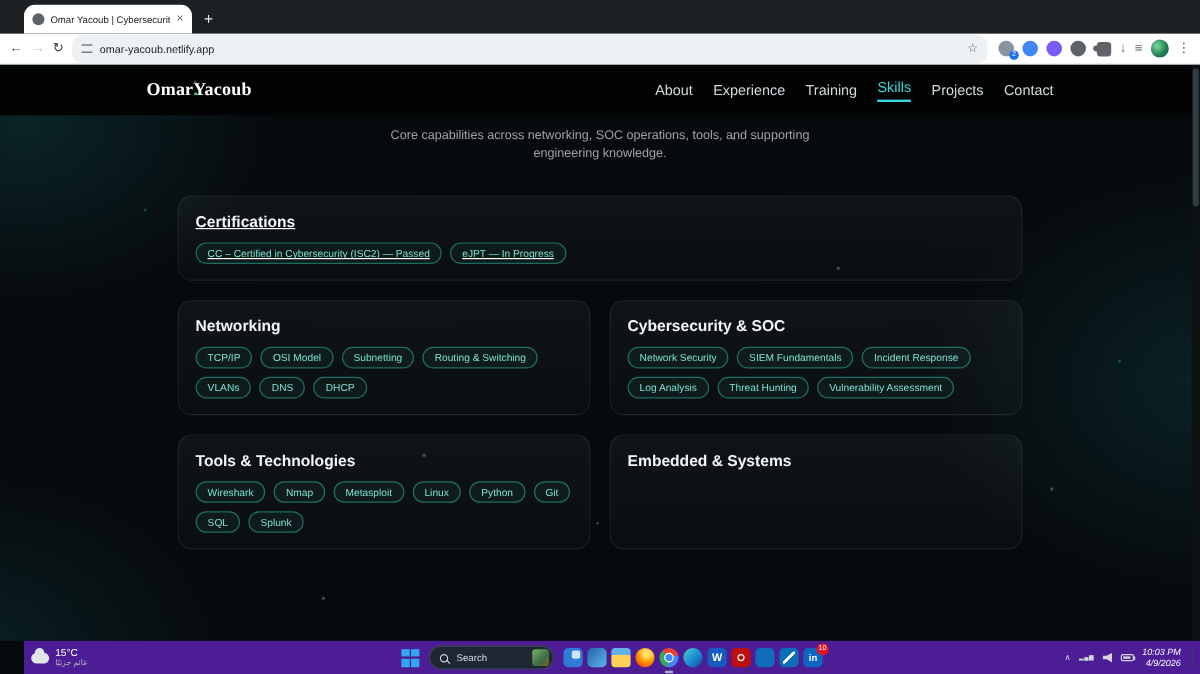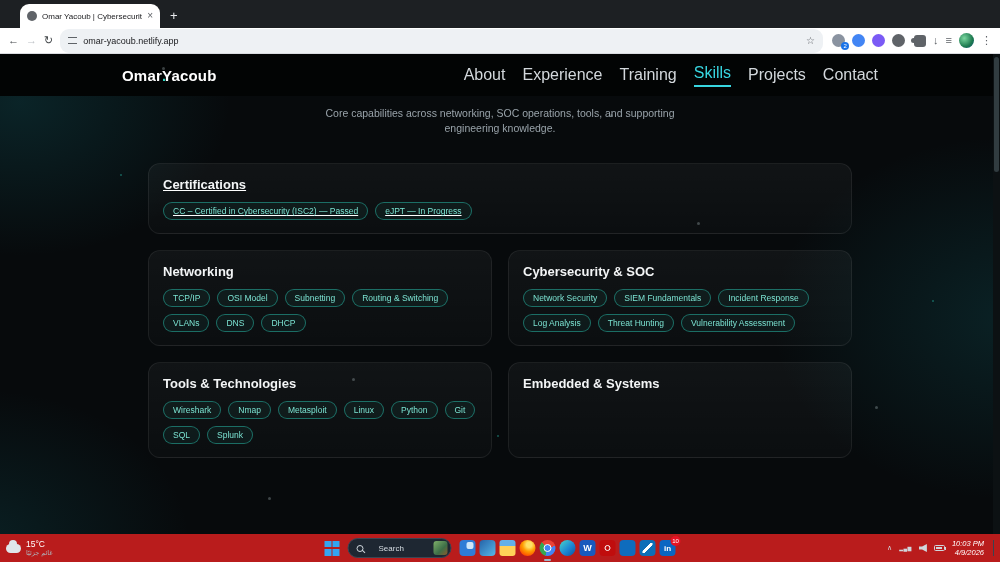--- a/index.html
+++ b/index.html
@@ -38,24 +38,24 @@
 
   
   .page { height:480px; position:relative; overflow:hidden; color:#fff;
     background:
       radial-gradient(300px 220px at 2% 10%, rgba(23,128,138,0.22), transparent 70%),
       radial-gradient(340px 260px at 101% 55%, rgba(23,128,138,0.20), transparent 70%),
       radial-gradient(300px 220px at -2% 102%, rgba(23,128,138,0.18), transparent 70%),
       #070a0c; }
   .site-nav { height:42px; background:#020404; display:flex; align-items:center;
               justify-content:space-between; padding:0 122px; }
-  .logo { font-size:15px; font-weight:bold; color:#fff; letter-spacing:.2px; }
+  .logo { font-size:15px; font-weight:bold; color:#fff; letter-spacing:.2px;font-family:Liberation Serif, serif; }
   .logo .dot { color:#2dd4bf; }
   .nav-links { display:flex; align-items:center; gap:17px; }
-  .nav-link { font-size:16px; color:#d3d8dc; text-decoration:none; cursor:pointer; }
+  .nav-link { font-size:12px; color:#d3d8dc; text-decoration:none; cursor:pointer; }
   .nav-link.active { color:#38d6e0; border-bottom:2px solid #38d6e0; padding-bottom:3px; }
 
   .hero-title { margin-top:17px; text-align:center; font-size:24px; font-weight:bold;
                 color:#30d2e4; text-shadow:0 0 20px rgba(34,211,238,0.35); }
   .hero-sub { margin:10px auto 0; max-width:400px; text-align:center; font-size:10.5px;
               line-height:1.45; color:#99a3aa; }
 
   .cards-grid { width:704px; margin:27px auto 0; display:grid;
                 grid-template-columns:1fr 1fr; gap:16px; }
   .card { background:linear-gradient(180deg, rgba(255,255,255,0.045), rgba(255,255,255,0.02));
@@ -69,38 +69,38 @@
 
   .dot { position:absolute; width:3px; height:3px; border-radius:50%;
          background:rgba(205,222,226,0.28); }
   .dot.t { background:rgba(45,212,191,0.4); width:2px; height:2px; }
 
   .scrollbar { position:absolute; right:0; top:0; bottom:0; width:7px; background:#0c1113; }
   .scroll-thumb { position:absolute; top:3px; left:1px; width:5px; height:115px;
                   border-radius:3px; background:#313c40; }
 
   
-  .taskbar { height:28px; background:#b91c1c; position:relative; display:flex; align-items:center; }
+  .taskbar { height:28px; background:#4c1d95; position:relative; display:flex; align-items:center;margin-left:20px; }
   .weather { position:absolute; left:6px; top:0; bottom:0; display:flex; align-items:center; gap:5px; }
   .weather-icon { width:15px; height:9px; background:#dfe5e9; border-radius:8px; position:relative; }
   .weather-icon::before { content:''; position:absolute; left:3px; top:-4px; width:8px; height:8px;
                           border-radius:50%; background:#dfe5e9; }
   .weather-icon::after { content:''; position:absolute; right:-3px; top:-5px; width:6px; height:6px;
                          border-radius:50%; background:#ffd34d; z-index:-1; }
   .weather-text { display:flex; flex-direction:column; line-height:1.2; }
   .weather-temp { font-size:8.5px; color:#fff; }
   .weather-cond { font-size:6.5px; color:#aeb6bd; }
 
   .tb-center { position:absolute; left:50%; top:0; bottom:0; transform:translateX(-50%);
                display:flex; align-items:center; gap:8px; }
   .win-logo { width:15px; height:15px; display:grid; grid-template-columns:1fr 1fr;
               grid-template-rows:1fr 1fr; gap:1.5px; flex:none; }
   .win-logo span { background:#33a5f1; }
   .search-pill { width:104px; height:20px; background:#1e2732; border:1px solid #3a4654;
-                 border-radius:10px; display:flex; align-items:center; gap:15px; padding:0 3px 0 8px; }
+                 border-radius:10px; display:flex; align-items:center; gap:7px; padding:0 3px 0 8px; }
   .mag { width:7px; height:7px; border:1.3px solid #cfd6dc; border-radius:50%; position:relative; flex:none; }
   .mag::after { content:''; position:absolute; right:-3px; bottom:-2px; width:4px; height:1.3px;
                 background:#cfd6dc; transform:rotate(45deg); }
   .search-label { font-size:8px; color:#d6dde3; flex:1; }
   .search-thumb { width:14px; height:14px; border-radius:3px;
                   background:linear-gradient(135deg,#7fb069,#3c6e47 60%,#8a5a2b); flex:none; }
 
   .apps { display:flex; align-items:center; gap:4px; }
   .app { width:16px; height:16px; border-radius:4px; position:relative; flex:none; }
   .app.active::before { content:''; position:absolute; bottom:-5px; left:50%;

